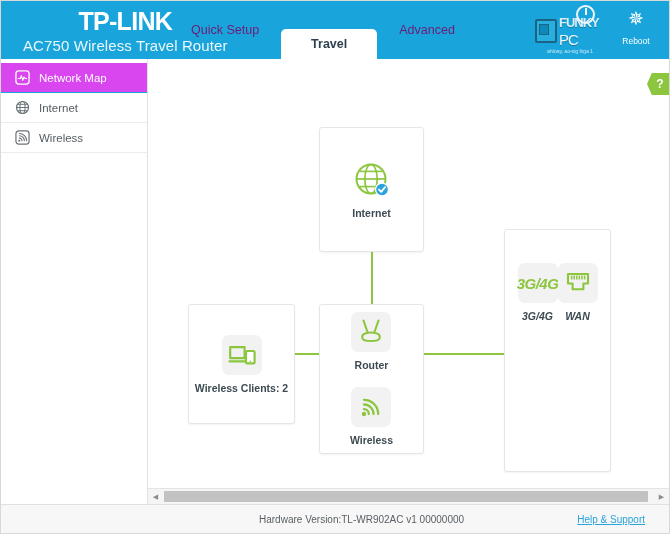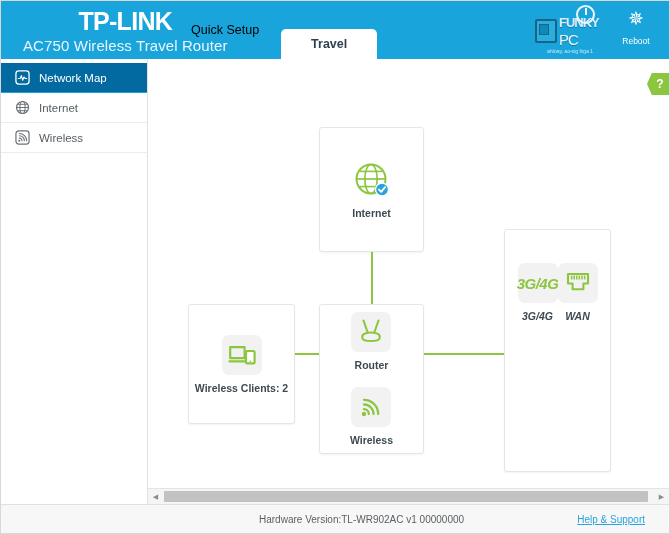--- a/index.html
+++ b/index.html
@@ -44,21 +44,21 @@
     margin-top:4px;
     letter-spacing:0.1px;
   }
 
   .tabs{
     position:absolute;left:168px;bottom:0;
     display:flex;align-items:flex-end;
     height:58px;
   }
   .tab{
-    color:#000000;
+    color:#701a75;
     font-size:12.5px;
     padding:0 22px;
     height:58px;
     display:flex;align-items:center;
     cursor:pointer;
     white-space:nowrap;
   }
   .tab.active{
     background:#ffffff;
     color:#2f4050;
@@ -162,21 +162,21 @@
     gap:9px;
     height:30px;
     padding:0 0 0 14px;
     border-bottom:1px solid #ececec;
     color:#555d62;
     font-size:11.5px;
     cursor:pointer;
     box-sizing:border-box;
   }
   .side-item.active{
-    background:#0369a1;
+    background:#d946ef;
     color:#ffffff;
     border-bottom-color:#19a5dc;
   }
   .side-ico{
     width:15px;height:15px;
     flex:0 0 15px;
     display:block;
   }
 
   
@@ -321,20 +321,21 @@
   <div class="header">
 
     <div class="brand">
       <span class="brand-name">TP-LINK</span>
       <span class="brand-sub">AC750 Wireless Travel Router</span>
     </div>
 
     <div class="tabs">
       <div class="tab">Quick Setup</div>
       <div class="tab active">Travel</div>
+      <div class="tab">Advanced</div>
     </div>
 
     <div class="header-right">
 
       <div class="watermark">
         <div class="wm-row">
           <span class="wm-case"></span>
           <span>
             <span class="wm-text">FUNKY</span><br>
             <span class="wm-pc">PC</span>

